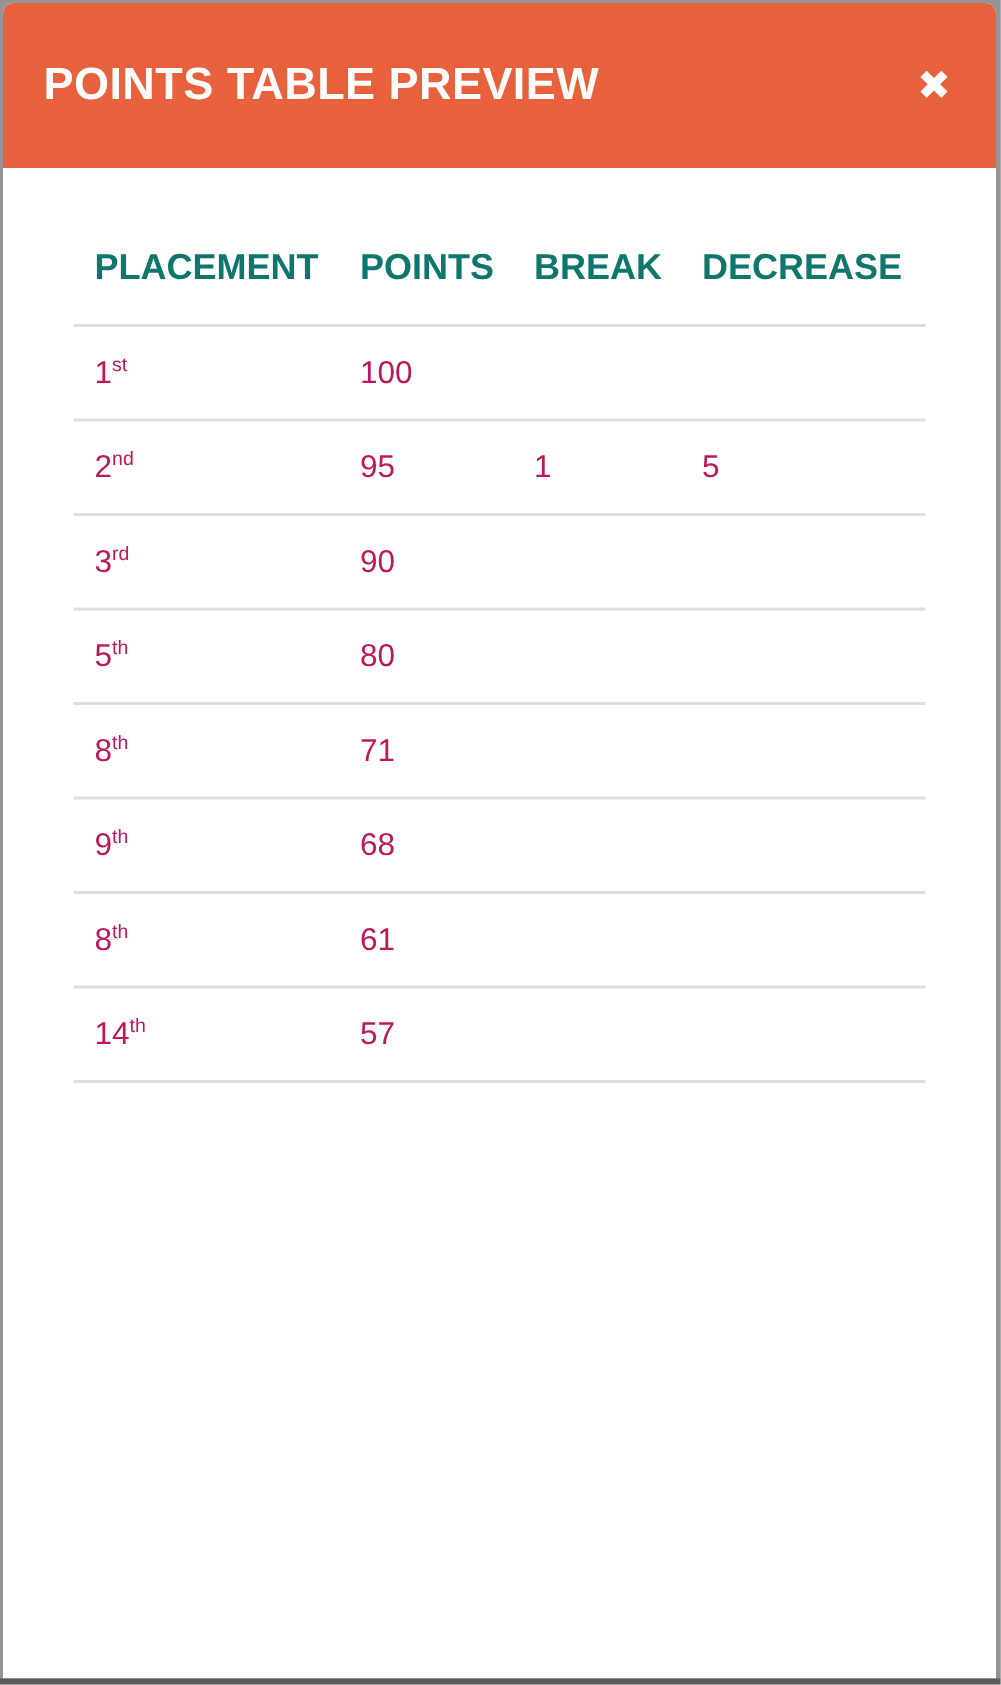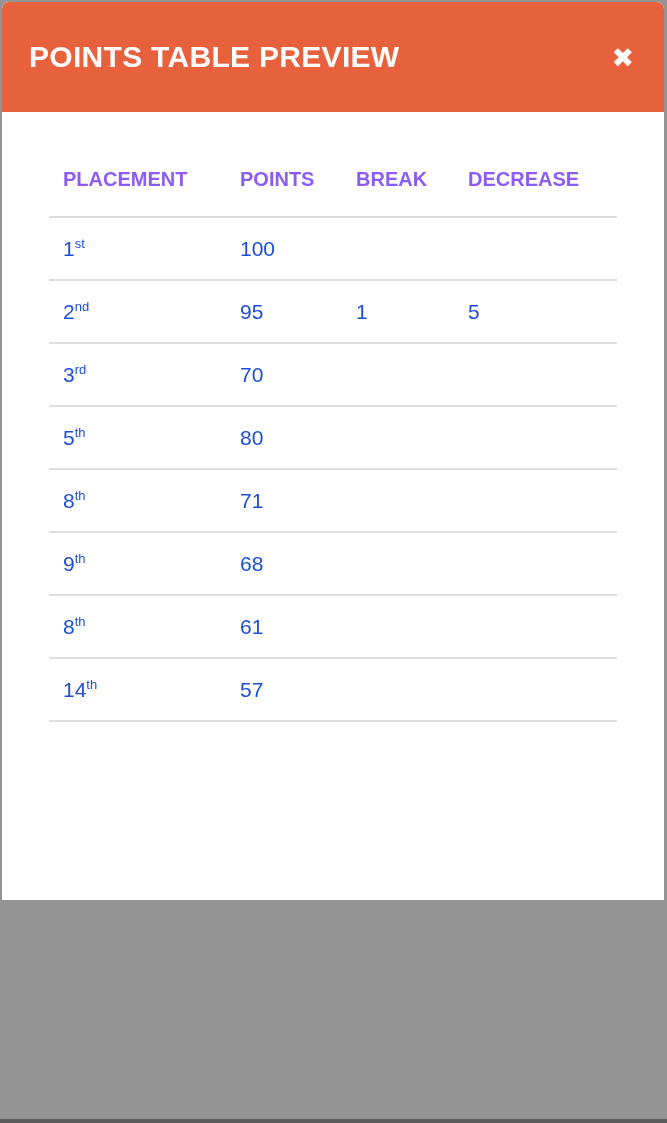--- a/index.html
+++ b/index.html
@@ -7,21 +7,21 @@
     margin: 0; padding: 0;
     width: 667px; height: 1123px;
     overflow: hidden;
     font-family: "Liberation Sans", sans-serif;
     background: #949494;
     position: relative;
   }
   .modal {
     position: absolute;
     top: 2px; left: 2px;
-    width: 662px; height: 898px;
+    width: 662px; height: 1117px;
     background: #ffffff;
     border-radius: 7px 7px 0 0;
     overflow: hidden;
   }
   .modal-header {
     height: 110px;
     background: #E7613C;
     display: flex;
     align-items: center;
     justify-content: space-between;
@@ -52,36 +52,36 @@
   }
   table.points-table {
     width: 100%;
     border-collapse: collapse;
   }
   table.points-table col.c1 { width: 177px; }
   table.points-table col.c2 { width: 116px; }
   table.points-table col.c3 { width: 112px; }
   table.points-table th {
     text-align: left;
-    font-size: 20px;
+    font-size: 24px;
     font-weight: bold;
-    color: #8b5cf6;
+    color: #0f766e;
     padding: 0 0 18px 14px;
     line-height: 38px;
     white-space: nowrap;
   }
   table.points-table thead tr {
     border-bottom: 2px solid #DCDCDC;
   }
   table.points-table tbody tr {
     border-bottom: 2px solid #DEDEDE;
   }
   table.points-table td {
     font-size: 21px;
-    color: #1d4ed8;
+    color: #be185d;
     padding: 19px 0 19px 14px;
     line-height: 23px;
     white-space: nowrap;
     margin-top: 28px;
   }
   table.points-table td sup {
     font-size: 13px;
     line-height: 0;
   }
   .bottom-edge {
@@ -127,21 +127,21 @@
             <td></td>
           </tr>
           <tr>
             <td><span>2</span><sup>nd</sup></td>
             <td>95</td>
             <td>1</td>
             <td>5</td>
           </tr>
           <tr>
             <td><span>3</span><sup>rd</sup></td>
-            <td>70</td>
+            <td>90</td>
             <td></td>
             <td></td>
           </tr>
           <tr>
             <td><span>5</span><sup>th</sup></td>
             <td>80</td>
             <td></td>
             <td></td>
           </tr>
           <tr>

